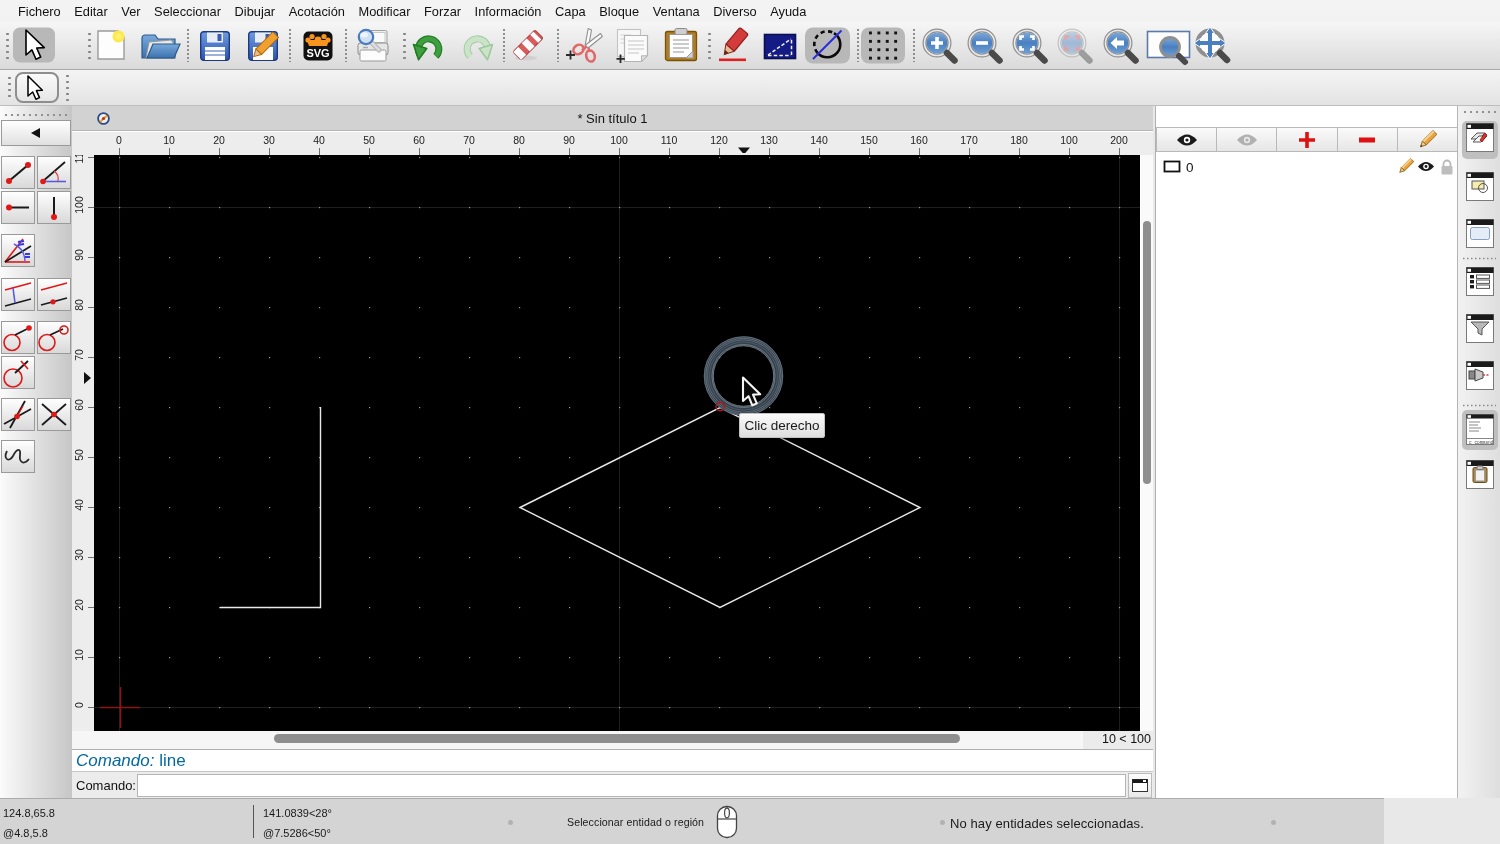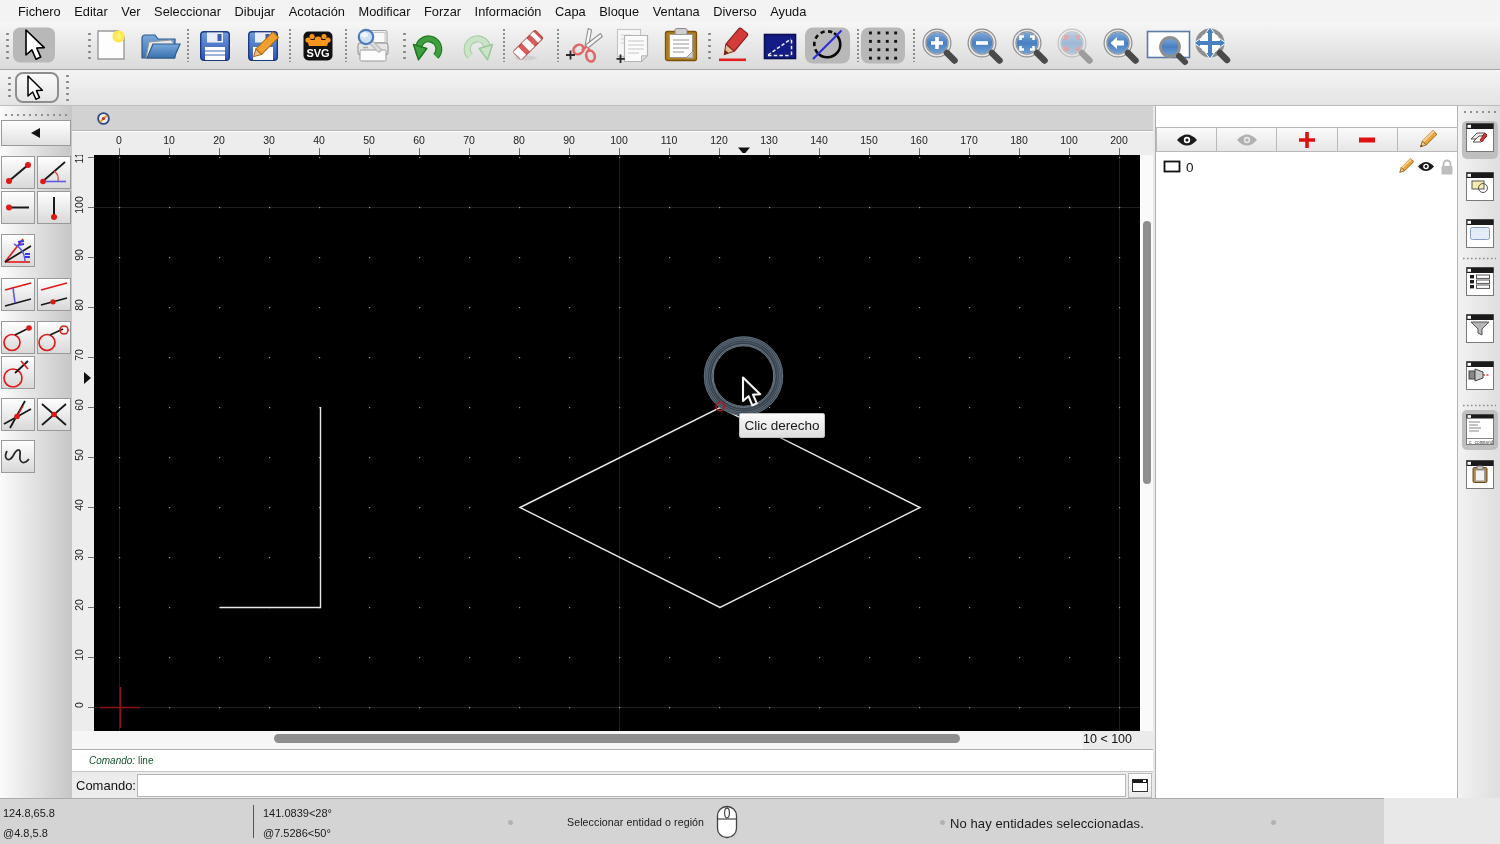--- a/index.html
+++ b/index.html
@@ -30,22 +30,22 @@
 #hruler { position:absolute; left:22px; top:26px; width:1059px; height:23px; background:#ededed; overflow:hidden; }
 #vruler { position:absolute; left:0; top:49px; width:22px; height:576px; background:#ededed; overflow:hidden; }
 #rulercorner { position:absolute; left:0; top:26px; width:22px; height:23px; background:#ededed; }
 .hnum { position:absolute; top:2px; font-size:10.5px; color:#222; transform:translateX(-50%); }
 .vnum { position:absolute; left:-8px; width:30px; text-align:center; font-size:10.5px; color:#222; transform:rotate(-90deg); white-space:nowrap; }
 #canvas { position:absolute; left:22px; top:49px; width:1046px; height:576px; background:#000; overflow:hidden; }
 #vscroll { position:absolute; left:1069px; top:49px; width:12px; height:576px; background:#fafafa; }
 #vscroll .thumb { position:absolute; left:2px; top:66px; width:8px; height:263px; background:#8e8e8e; border-radius:4px; }
 #hscrollrow { position:absolute; left:0; top:625px; width:1081px; height:18px; background:#f6f6f6; }
 #hscrollrow .thumb { position:absolute; left:202px; top:3px; width:686px; height:9px; background:#8e8e8e; border-radius:4.5px; }
-#gridinfo { position:absolute; right:0; top:625px; width:70px; height:18px; background:#ebebeb; font-size:12.5px; color:#111; padding-right:2px; line-height:17px; }
-#cmdhist { position:absolute; left:0; top:643px; width:1081px; height:22px; background:#fff; border-top:1px solid #b0b0b0; font-size:10px; color:#14532d; padding-left:17px; line-height:22px; }
+#gridinfo { position:absolute; right:0; top:625px; width:70px; height:18px; background:#ebebeb; font-size:12.5px; color:#111; text-align:right; padding-right:2px; line-height:17px; }
+#cmdhist { position:absolute; left:0; top:643px; width:1081px; height:22px; background:#fff; border-top:1px solid #b0b0b0; font-size:17px; color:#0369a1; padding-left:4px; line-height:22px; }
 #cmdrow { position:absolute; left:0; top:665px; width:1081px; height:27px; background:#ececec; border-top:1px solid #c6c6c6; }
 #cmdrow .lbl { position:absolute; left:4px; top:6px; font-size:13px; color:#111; }
 #cmdrow input { position:absolute; left:65px; top:2px; width:989px; height:23px; border:1px solid #b5b5b5; background:#fff; }
 #cmdbtn { position:absolute; left:1056px; top:1px; width:24px; height:25px; background:linear-gradient(#fdfdfd,#e8e8e8); border:1px solid #bbb; }
 
 
 #dock { position:absolute; left:1155px; top:106px; width:302px; height:692px; background:#fff; border-left:1px solid #b0b0b0; }
 #dockhead { position:absolute; left:0; top:0; width:302px; height:21px; background:#d2d2d2; }
 #dockhead .t { position:absolute; left:16px; width:100%; text-align:center; top:3px; font-size:12.5px; color:#111; }
 #docktools { position:absolute; left:0; top:21px; width:302px; height:25px; display:flex; }
@@ -447,20 +447,21 @@
       </g>
     </svg>
   </div>
   <div id="mdi">
     <div id="mdititle">
         <svg width="13" height="13" style="position:absolute;left:25px;top:6px">
           <circle cx="6.5" cy="6.5" r="5.4" fill="#f0f0f0" stroke="#2a4a8a" stroke-width="1.8"></circle>
           <path d="M3,10 L10,3.5" stroke="#e8a020" stroke-width="2"></path>
           <circle cx="6.5" cy="6.5" r="1.6" fill="#c03030"></circle>
         </svg>
+        <span class="t">* Sin título 1</span>
       </div>
     <div id="rulercorner"></div>
     <div id="hruler">
       <div id="hticks"></div>
       <svg width="1046" height="21" style="position:absolute;left:0;top:0">
         <polygon points="644,15.5 656,15.5 650,22.5" fill="#111"></polygon>
       </svg>
       <div id="hnums">
           <span class="hnum" style="left:25px">0</span>
           <span class="hnum" style="left:75px">10</span>

